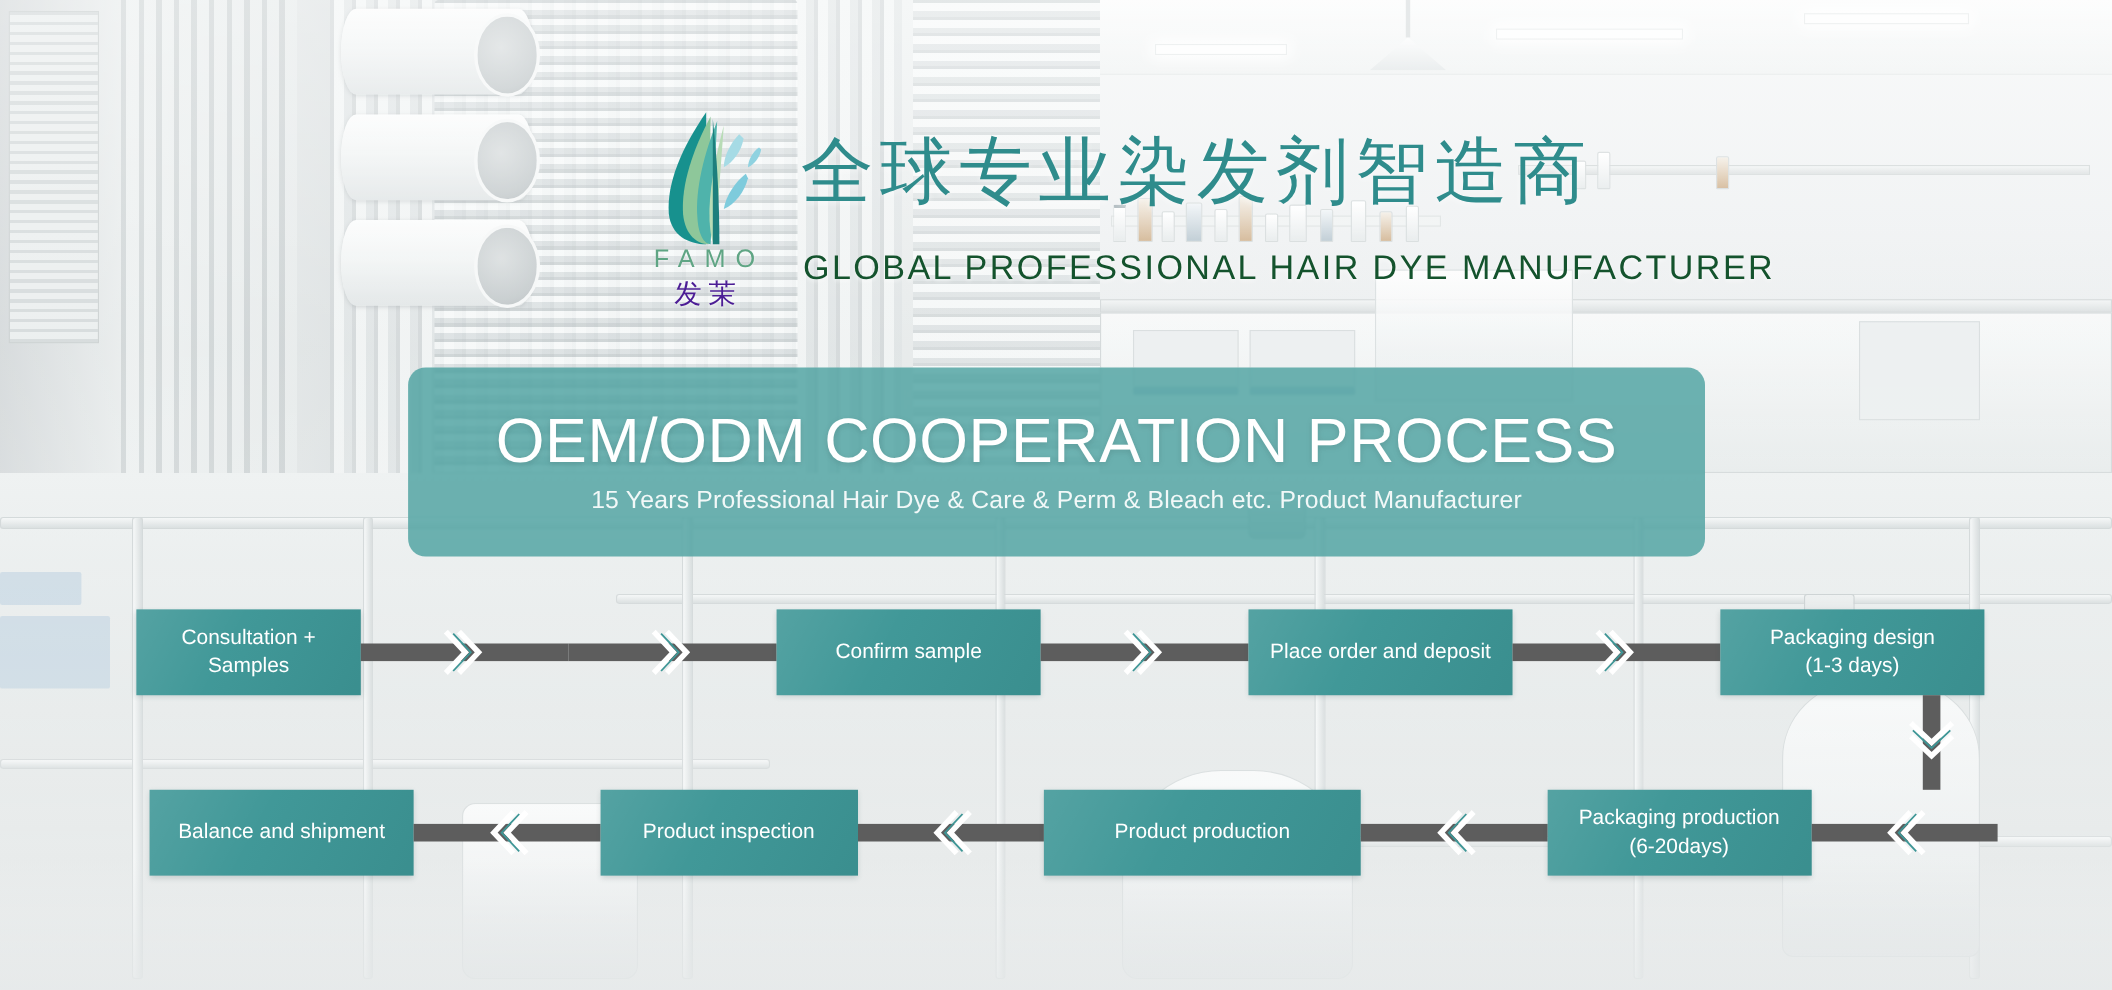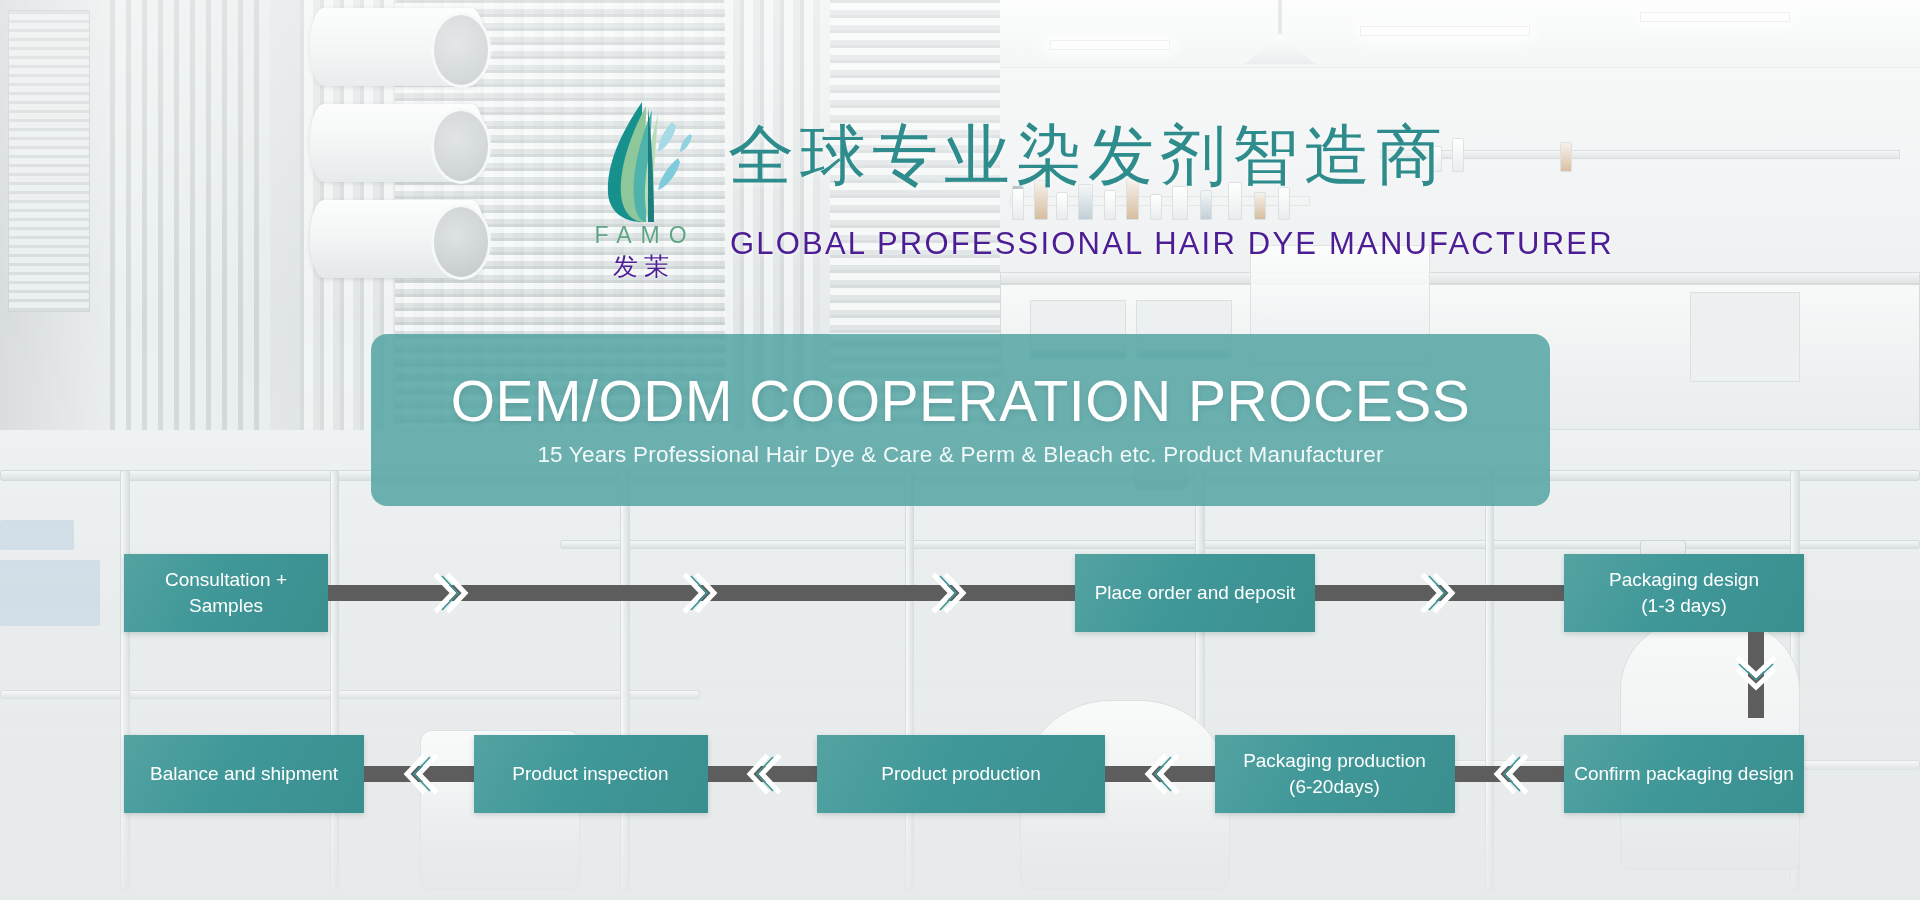--- a/index.html
+++ b/index.html
@@ -201,21 +201,21 @@
 
   
   .head-cn {
     position: absolute; left: 728px; top: 122px;
     font-size: 66px; font-weight: 400; color: #2f8c8c;
     letter-spacing: 6px; line-height: 1;
     text-shadow: 0 2px 6px rgba(255,255,255,.55);
   }
   .head-en {
     position: absolute; left: 730px; top: 228px;
-    font-size: 31px; font-weight: 400; color: #4c1d95;
+    font-size: 31px; font-weight: 400; color: #14532d;
     letter-spacing: 2.2px; line-height: 1;
     text-shadow: 0 1px 4px rgba(255,255,255,.6);
   }
 
   
   .banner {
     position: absolute; left: 371px; top: 334px; width: 1179px; height: 172px;
     background: rgba(74,160,159,.80);
     border-radius: 16px;
     display: flex; flex-direction: column;
@@ -236,21 +236,21 @@
 
   
   .flow {
     position: absolute; left: 0; top: 540px; width: 1920px; height: 280px;
   }
   .flow-row {
     position: absolute; left: 124px; width: 1680px; height: 78px;
     display: flex; align-items: center;
   }
   .flow-row.row1 { top: 14px; }
-  .flow-row.row2 { top: 195px; }
+  .flow-row.row2 { top: 178px; margin-left: 12px; }
 
   .step {
     height: 78px;
     background: #3d9696;
     color: #ffffff;
     display: flex; align-items: center; justify-content: center;
     text-align: center;
     font-size: 19px; font-weight: 400; line-height: 1.35;
     box-shadow: 0 2px 5px rgba(60,90,90,.22);
     position: relative;
@@ -408,20 +408,23 @@
           <path class="chev-in" d="M11 6 L27 23 L11 40"></path>
         </svg>
       </div>
       <div class="connector">
         <svg viewBox="0 0 44 46">
           <path class="chev" d="M6 6 L22 23 L6 40"></path>
           <path class="chev" d="M18 6 L34 23 L18 40"></path>
           <path class="chev-in" d="M11 6 L27 23 L11 40"></path>
         </svg>
       </div>
+      <div class="step" style="width:240px;">
+        <span>Confirm sample</span>
+      </div>
       <div class="connector">
         <svg viewBox="0 0 44 46">
           <path class="chev" d="M6 6 L22 23 L6 40"></path>
           <path class="chev" d="M18 6 L34 23 L18 40"></path>
           <path class="chev-in" d="M11 6 L27 23 L11 40"></path>
         </svg>
       </div>
       <div class="step" style="width:240px;">
         <span>Place order and deposit</span>
       </div>
@@ -481,20 +484,17 @@
         <span>Packaging production
 (6-20days)</span>
       </div>
       <div class="connector">
         <svg viewBox="0 0 44 46">
           <path class="chev" d="M38 6 L22 23 L38 40"></path>
           <path class="chev" d="M26 6 L10 23 L26 40"></path>
           <path class="chev-in" d="M33 6 L17 23 L33 40"></path>
         </svg>
       </div>
-      <div class="step" style="width:240px;">
-        <span>Confirm packaging design</span>
-      </div>
     </div>
 
   </div>
 
 </div>
 
 </body></html>

